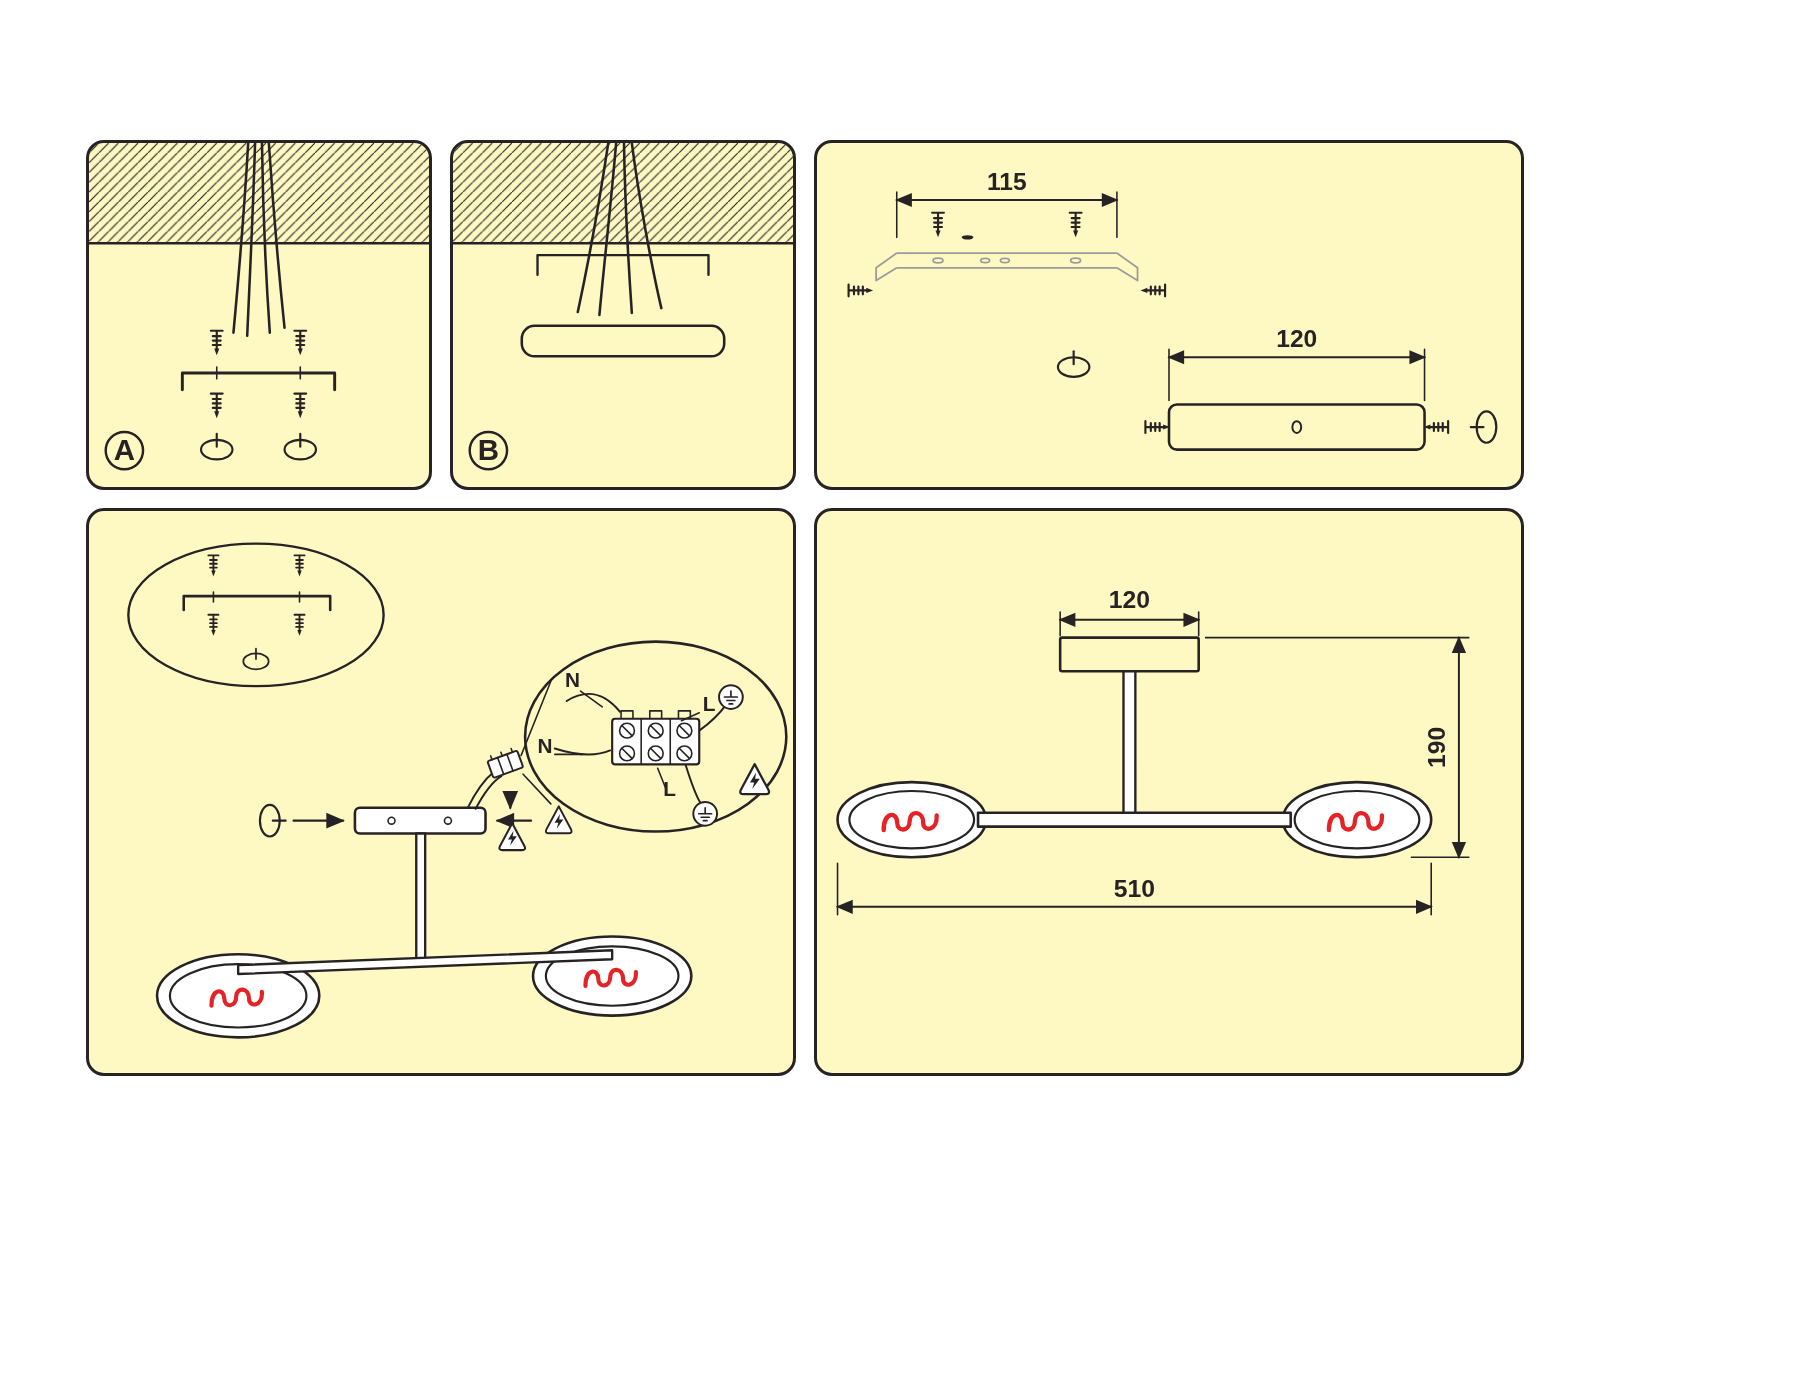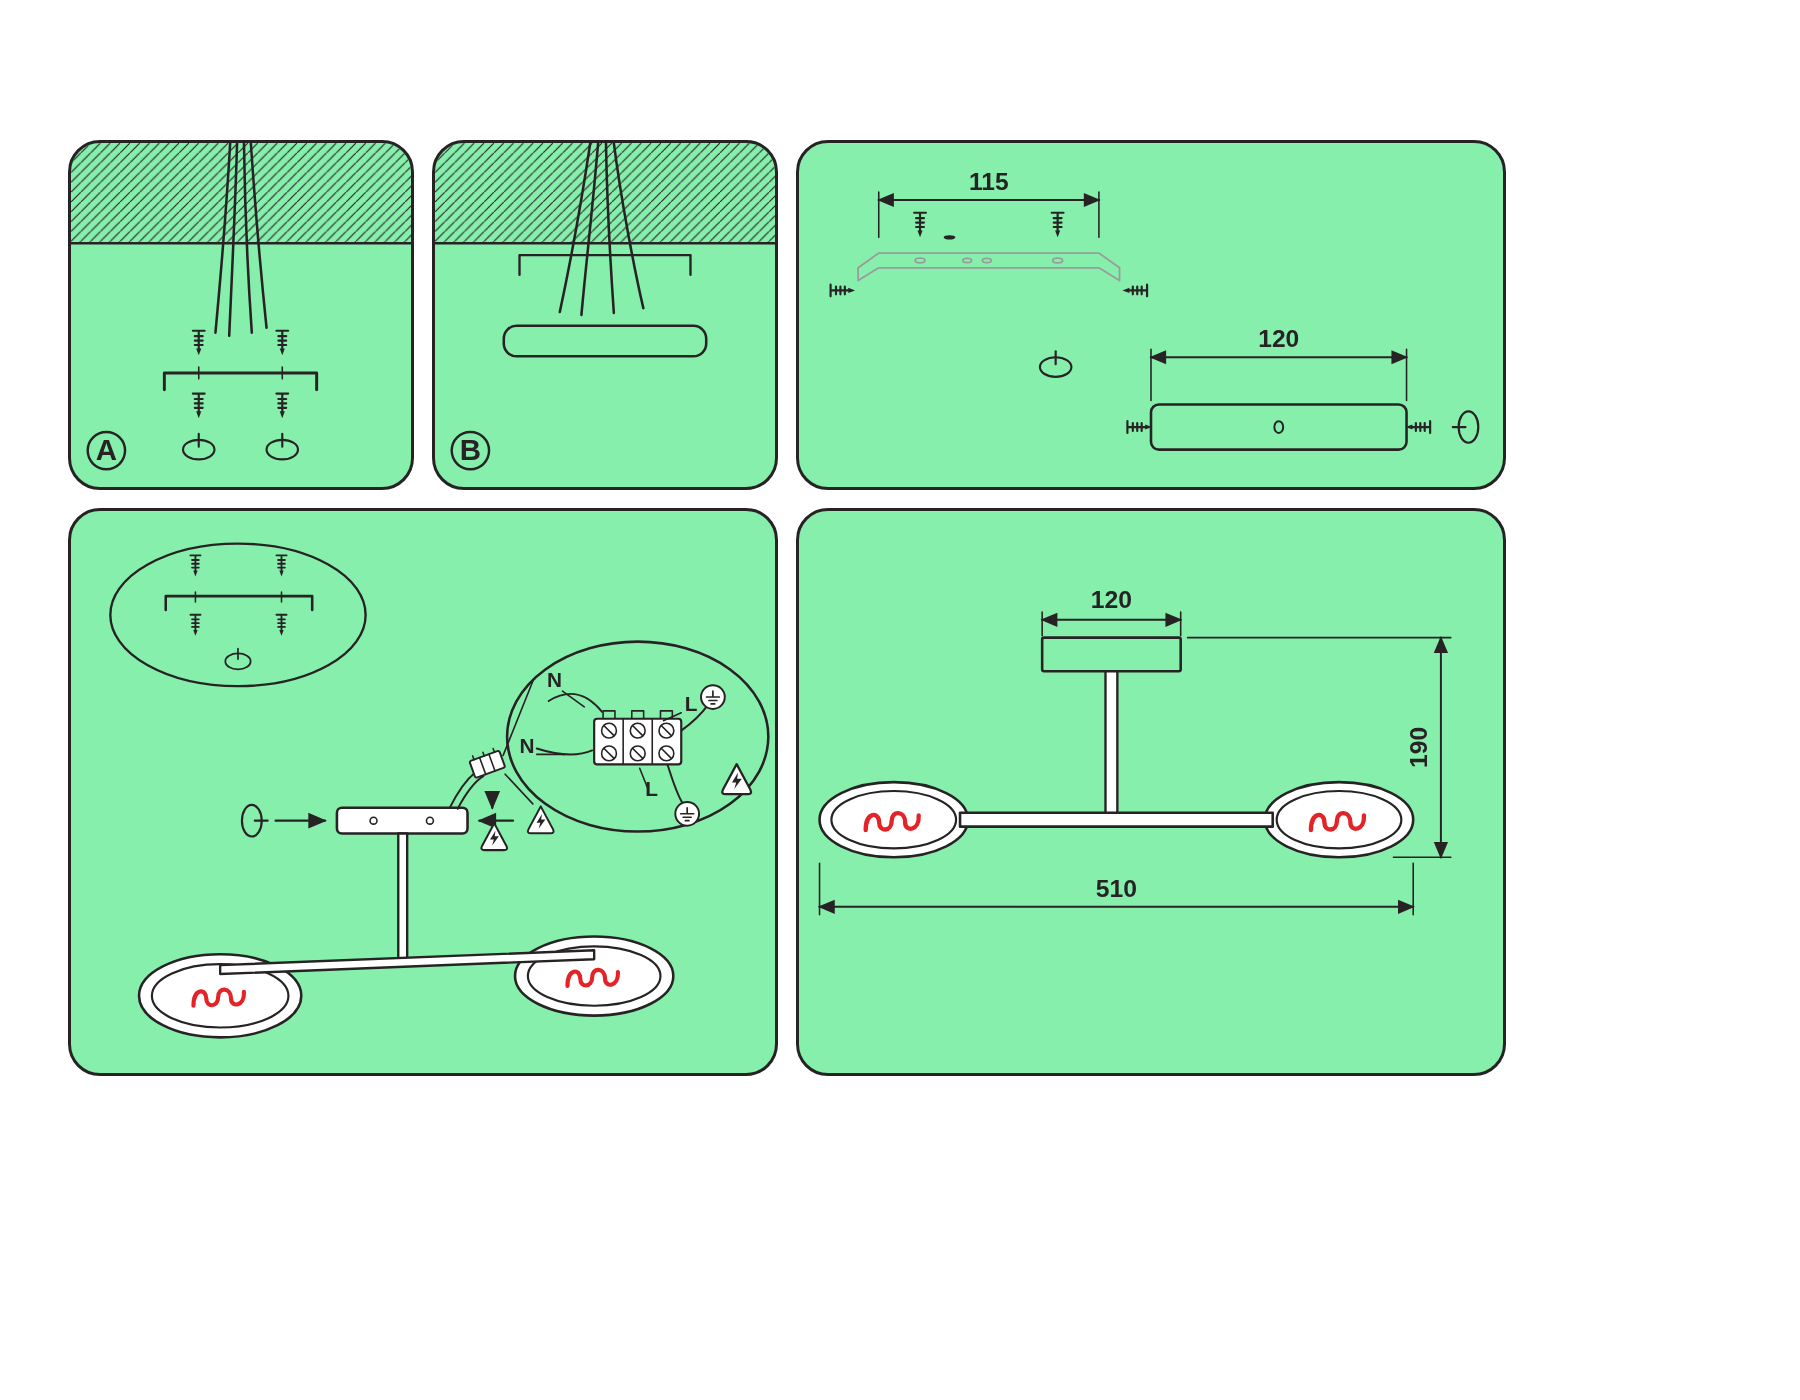--- a/index.html
+++ b/index.html
@@ -1,20 +1,20 @@
 <!DOCTYPE html>
 <html><head>
 <meta charset="utf-8">
 <style>
   * { margin:0; padding:0; box-sizing:border-box; }
   html,body { width:1800px; height:1400px; background:#ffffff; }
   .stage { position:relative; width:1800px; height:1400px; background:#ffffff;
            font-family:"Liberation Sans", sans-serif; }
-  .panel { position:absolute; border:3px solid #272325; border-radius:32px;
-           background:#86efac; overflow:hidden; }
+  .panel { position:absolute; border:3px solid #272325; border-radius:18px;
+           background:#fef9c3; overflow:hidden;margin-left:18px; }
   .panel svg { position:absolute; left:0; top:0; width:100%; height:100%; }
 
   .ln   { stroke:#272325; fill:none; stroke-width:2.5; stroke-linecap:round; stroke-linejoin:round; }
   .thin { stroke:#272325; fill:none; stroke-width:1.6; stroke-linecap:round; stroke-linejoin:round; }
   .gray { stroke:#9b9b9b; fill:none; stroke-width:1.8; stroke-linejoin:round; }
   .solid{ fill:#272325; stroke:none; }
   .red  { stroke:#e42328; fill:none; stroke-width:4.2; stroke-linecap:round; }
 
   .dim    { font-size:25px; font-weight:700; fill:#272325; }
   .badge  { font-size:30px; font-weight:700; fill:#272325; }

